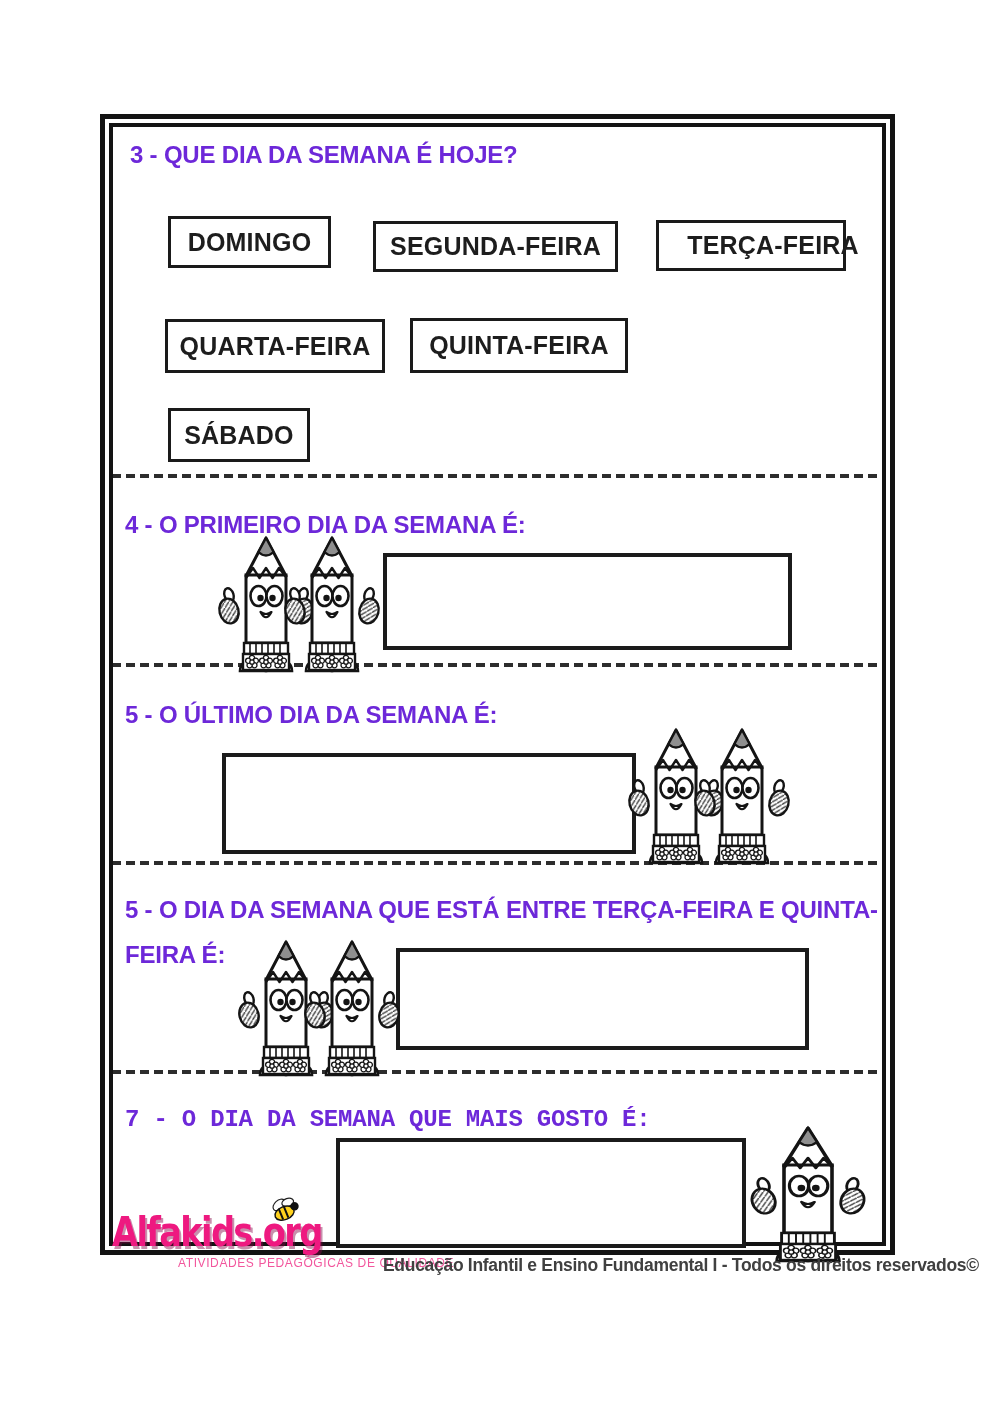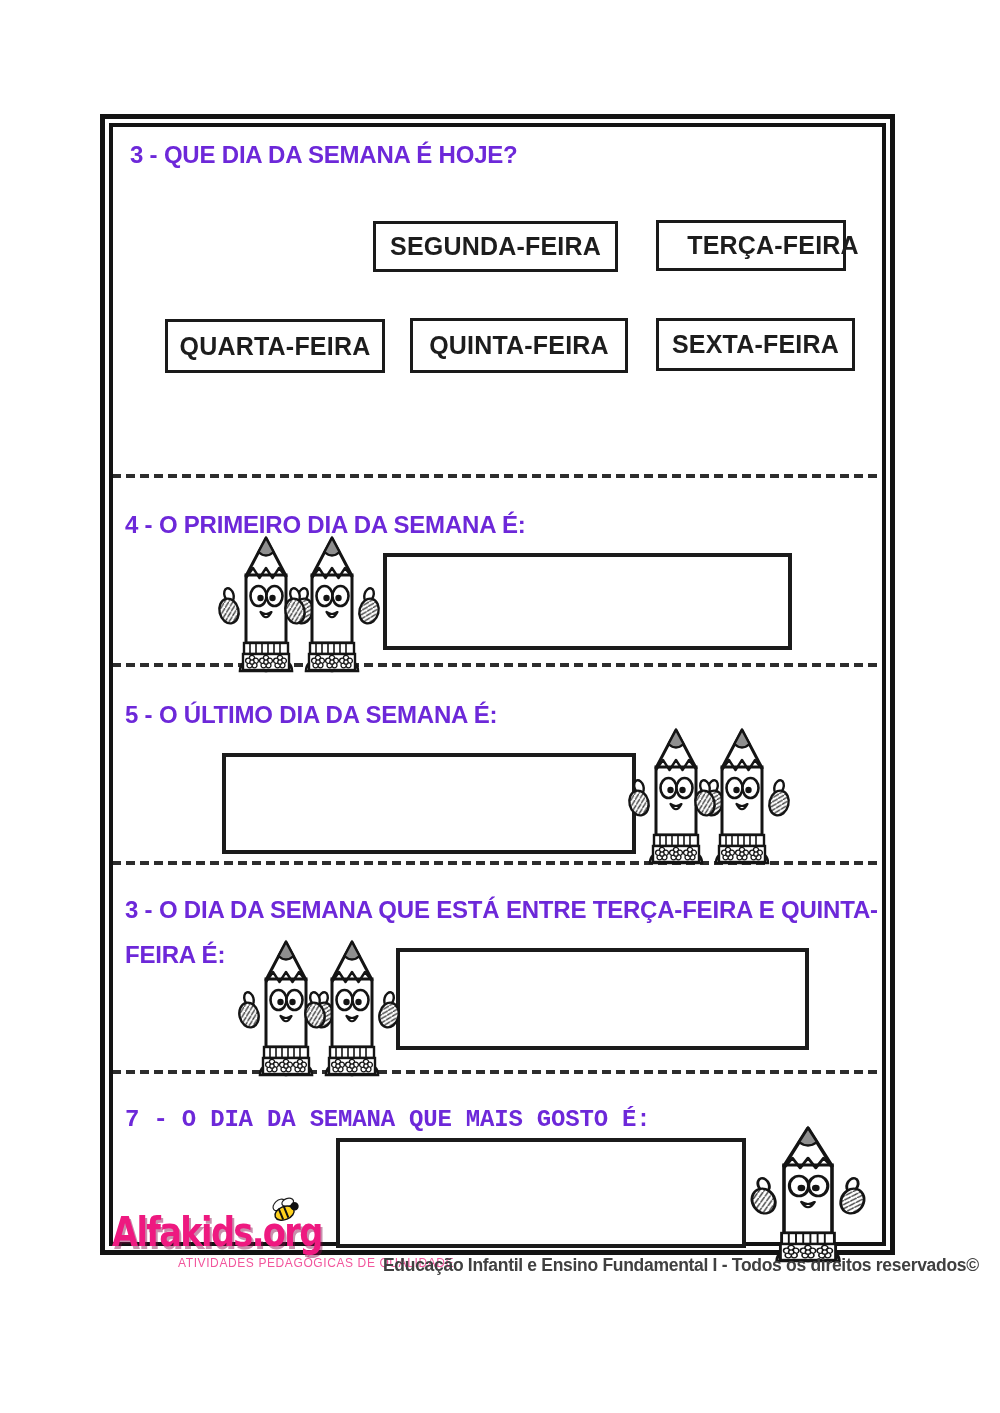--- a/index.html
+++ b/index.html
@@ -95,25 +95,26 @@
   </defs>
 </svg>
 
 <div id="sheet">
 
   <div class="abs border-outer"></div>
   <div class="abs border-inner"></div>
 
   <div class="abs q-title" style="left:130px;top:141px;">3 - QUE DIA DA SEMANA É HOJE?</div>
 
+  <div class="abs day-box" style="left:168px;top:216px;width:163px;height:52px;">DOMINGO</div>
   <div class="abs day-box" style="left:373px;top:221px;width:245px;height:51px;">SEGUNDA-FEIRA</div>
   <div class="abs day-box" style="left:656px;top:220px;width:190px;height:51px;padding-left:44px;">TERÇA-FEIRA</div>
   <div class="abs day-box" style="left:165px;top:319px;width:220px;height:54px;">QUARTA-FEIRA</div>
   <div class="abs day-box" style="left:410px;top:318px;width:218px;height:55px;">QUINTA-FEIRA</div>
-  <div class="abs day-box" style="left:656px;top:318px;width:199px;height:53px;">SEXTA-FEIRA</div>
+  <div class="abs day-box" style="left:168px;top:408px;width:142px;height:54px;">SÁBADO</div>
 
   <div class="abs dash" style="left:112px;top:474px;width:770px;"></div>
 
   <div class="abs q-title" style="left:125px;top:511px;">4 -  O PRIMEIRO DIA DA SEMANA É:</div>
   <div class="abs pencil-pair" style="left:216px;top:532px;">
     <svg class="pencil" viewBox="0 0 100 142">
         <use href="#pencil"></use>
       </svg>
     <svg class="pencil" viewBox="0 0 100 142">
         <use href="#pencil"></use>
@@ -129,21 +130,21 @@
     <svg class="pencil" viewBox="0 0 100 142">
         <use href="#pencil"></use>
       </svg>
     <svg class="pencil" viewBox="0 0 100 142">
         <use href="#pencil"></use>
       </svg>
   </div>
 
   <div class="abs dash" style="left:112px;top:861px;width:770px;"></div>
 
-  <div class="abs q-title" style="left:125px;top:896px;">3 - O DIA DA SEMANA QUE ESTÁ ENTRE TERÇA-FEIRA E QUINTA-</div>
+  <div class="abs q-title" style="left:125px;top:896px;">5 - O DIA DA SEMANA QUE ESTÁ ENTRE TERÇA-FEIRA E QUINTA-</div>
   <div class="abs q-title" style="left:125px;top:941px;">FEIRA É:</div>
   <div class="abs pencil-pair" style="left:236px;top:936px;">
     <svg class="pencil" viewBox="0 0 100 142">
         <use href="#pencil"></use>
       </svg>
     <svg class="pencil" viewBox="0 0 100 142">
         <use href="#pencil"></use>
       </svg>
   </div>
   <div class="abs answer-box" style="left:396px;top:948px;width:413px;height:102px;"></div>

